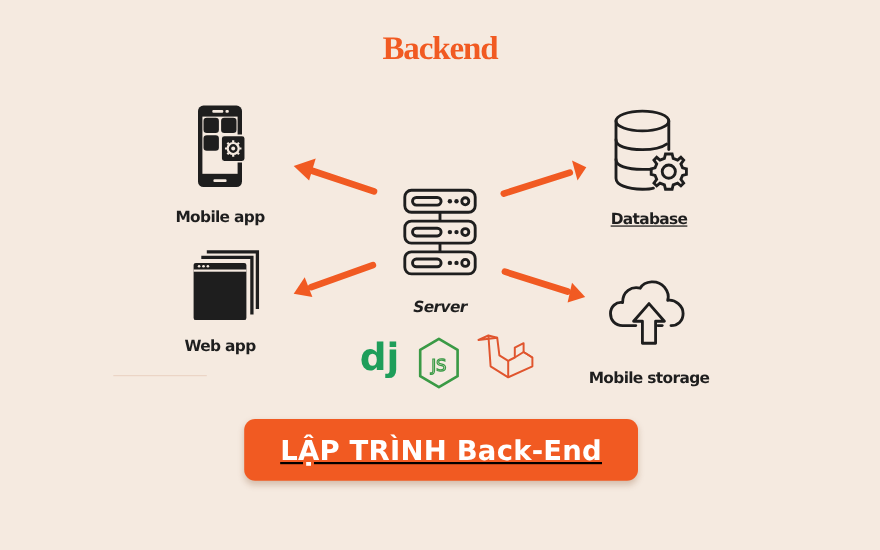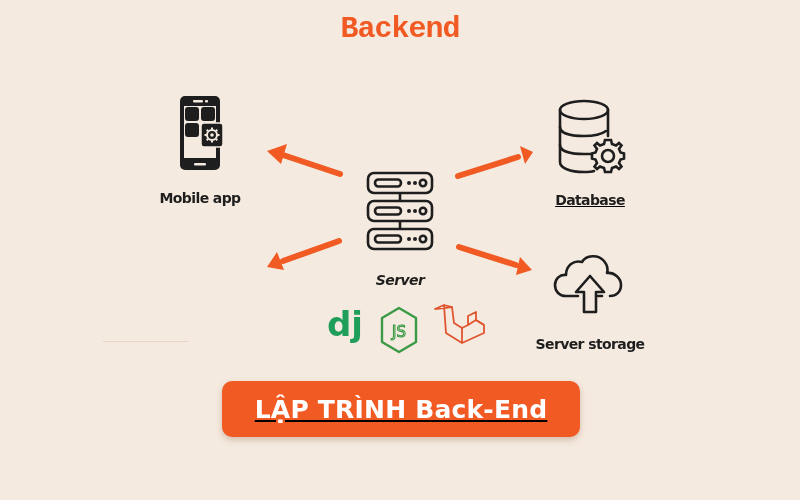--- a/index.html
+++ b/index.html
@@ -4,23 +4,23 @@
 <style>
   html, body { margin: 0; padding: 0; }
   body {
     width: 800px; height: 500px; overflow: hidden;
     background: #F5EAE0;
     font-family: "DejaVu Sans", sans-serif;
     position: relative;
   }
   .stage { position: absolute; inset: 0; }
   .title {
-    position: absolute; left: 0; right: 0; top: 12px;
+    position: absolute; left: 0; right: 0; top: 28px;
     text-align: center;
-    font-family: Liberation Mono, monospace;
+    font-family: Liberation Serif, serif;
     font-weight: bold; font-size: 30px; letter-spacing: -1px;
     color: #F15A22;
   }
   .node { position: absolute; text-align: center; }
   .node-label {
     font-family: "DejaVu Sans", sans-serif;
     font-weight: bold; font-size: 14px; letter-spacing: -0.6px;
     color: #1E1E1E; white-space: nowrap;
   }
   .icon svg { display: block; margin: 0 auto; }
@@ -71,20 +71,34 @@
             <line x1="51" y1="47" x2="52.3" y2="48.3"></line>
           <line x1="41.7" y1="48.3" x2="43" y2="47"></line>
             <line x1="51" y1="39" x2="52.3" y2="37.7"></line>
         </g>
         <circle cx="47" cy="43" r="1.8" fill="#F5EAE0"></circle>
       </svg>
     </div>
     <div class="node-label" style="margin-top:16px;">Mobile app</div>
   </div>
 
+  <div class="node" style="left:150px; top:225px; width:100px;">
+    <div class="icon">
+      <svg width="76" height="72" viewBox="0 0 76 72">
+        <path d="M26 4 H72 V56" fill="none" stroke="#1E1E1E" stroke-width="3"></path>
+        <path d="M21 9 H67 V61" fill="none" stroke="#1E1E1E" stroke-width="3"></path>
+        <rect x="14" y="14" width="48" height="52" rx="2" fill="#1E1E1E"></rect>
+        <rect x="14" y="20" width="48" height="2" fill="#F5EAE0"></rect>
+        <circle cx="19" cy="17" r="1.2" fill="#F5EAE0"></circle>
+        <circle cx="23" cy="17" r="1.2" fill="#F5EAE0"></circle>
+        <circle cx="27" cy="17" r="1.2" fill="#F5EAE0"></circle>
+      </svg>
+    </div>
+    <div class="node-label" style="margin-top:10px;">Web app</div>
+  </div>
 
   <div class="deco-line"></div>
 
   <div class="node" style="left:350px; top:170px; width:100px;font-style:italic;">
     <div class="icon">
       <svg width="76" height="84" viewBox="0 0 76 84">
         <g fill="none" stroke="#1E1E1E" stroke-width="2.6">
           <rect x="6" y="3" width="64" height="20" rx="6"></rect>
           <rect x="6" y="31" width="64" height="20" rx="6"></rect>
           <rect x="6" y="59" width="64" height="20" rx="6"></rect>
@@ -147,21 +161,21 @@
   <div class="node" style="left:530px; top:252px; width:120px;">
     <div class="icon">
       <svg width="80" height="70" viewBox="0 0 80 70">
         <g fill="none" stroke="#1E1E1E" stroke-width="2.6" stroke-linejoin="round" stroke-linecap="round">
           <path d="M28 44 H16 C9 44 5 39 5 33 C5 27 10 22 16 23 C16 13 24 8 32 10 C36 3 48 2 54 9 C58 14 58 18 57 21 C64 20 71 26 71 33 C71 40 66 44 60 44"></path>
           <line x1="48" y1="44" x2="52" y2="44"></line>
           <path d="M34 60 V40 H26 L40 24 L54 40 H46 V60 Z"></path>
         </g>
       </svg>
     </div>
-    <div class="node-label" style="margin-top:14px;">Server storage</div>
+    <div class="node-label" style="margin-top:14px;">Mobile storage</div>
   </div>
 
   <div class="tech" style="left:325px; top:302px;">
     <svg width="40" height="50" viewBox="0 0 40 50">
       <text x="2" y="34" font-family="DejaVu Sans, sans-serif" font-weight="bold" font-size="34" fill="#1E9E5A">dj</text>
     </svg>
   </div>
   <div class="tech" style="left:378px; top:305px;">
     <svg width="42" height="52" viewBox="0 0 42 52">
       <polygon points="21,3 38,13 38,37 21,47 4,37 4,13" fill="none" stroke="#3A9A45" stroke-width="2.4" stroke-linejoin="round"></polygon>

